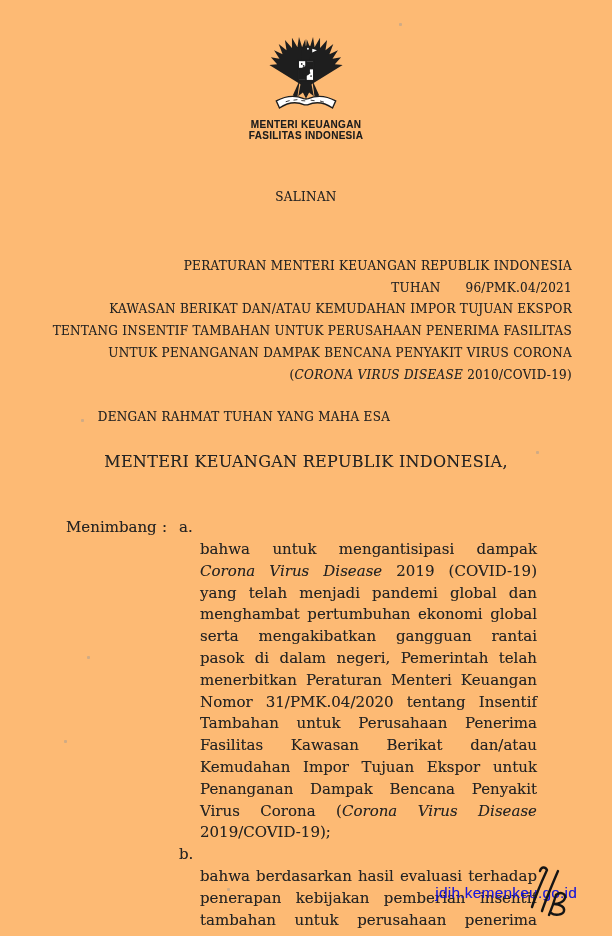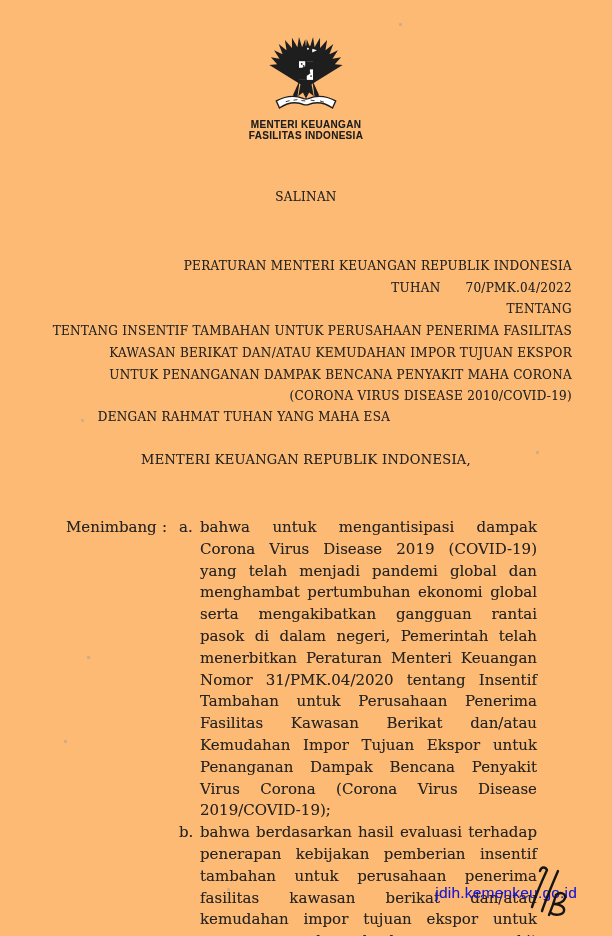--- a/index.html
+++ b/index.html
@@ -29,30 +29,30 @@
     position:absolute;left:40px;top:219px;width:532px;
     text-align:right;font-size:12px;line-height:21.7px;letter-spacing:.3px;margin-top:37px;
   }
   .numval{margin-left:25px;}
   .invocation{
     position:absolute;left:0;top:410px;width:488px;text-align:center;
     font-size:12px;letter-spacing:.3px;
   }
   .authority{
     position:absolute;left:0;top:452px;width:612px;text-align:center;
-    font-size:13px;letter-spacing:.3px;
+    font-size:16px;letter-spacing:.3px;
   }
   
   .considering{
     position:absolute;left:66px;top:517px;width:471px;
     font-size:15px;line-height:21.8px;
   }
   .crow{display:grid;grid-template-columns:96px 17px 21px 1fr;}
-  .par{text-align:justify;text-justify:inter-word;}
-  .it{}
+  .par{text-align:justify;text-justify:inter-word;margin-top:22px;}
+  .it{font-style:italic;}
   
   .footer-link{
     position:absolute;top:884px;right:35px;
     font-family:"Liberation Sans",sans-serif;
     font-size:15.5px;letter-spacing:.2px;
     color:#1514e8;
     z-index:2;
   }
   .signature{position:absolute;left:524px;top:861px;width:50px;height:60px;z-index:3;}
   
@@ -101,27 +101,26 @@
   <div class="ministry">
     <div>MENTERI KEUANGAN</div>
     <div>FASILITAS INDONESIA</div>
   </div>
 
   <div class="salinan">SALINAN</div>
 
   <div class="headblock">
     <div>PERATURAN MENTERI KEUANGAN REPUBLIK INDONESIA</div>
     <div>
-      <span>TUHAN</span><span class="numval">70/PMK.04/2022</span>
+      <span>TUHAN</span><span class="numval">96/PMK.04/2021</span>
     </div>
-    <div>TENTANG</div>
     <div id="subject">
+        <div><span>KAWASAN BERIKAT DAN/ATAU KEMUDAHAN IMPOR TUJUAN EKSPOR</span></div>
         <div><span>TENTANG INSENTIF TAMBAHAN UNTUK PERUSAHAAN PENERIMA FASILITAS</span></div>
-        <div><span>KAWASAN BERIKAT DAN/ATAU KEMUDAHAN IMPOR TUJUAN EKSPOR</span></div>
-        <div><span>UNTUK PENANGANAN DAMPAK BENCANA PENYAKIT MAHA CORONA</span></div>
+        <div><span>UNTUK PENANGANAN DAMPAK BENCANA PENYAKIT VIRUS CORONA</span></div>
         <div><span>(</span><span class="it">CORONA VIRUS DISEASE</span><span> 2010/COVID-19)</span></div>
       </div>
   </div>
 
   <div class="invocation">DENGAN RAHMAT TUHAN YANG MAHA ESA</div>
   <div class="authority">MENTERI KEUANGAN REPUBLIK INDONESIA,</div>
 
   <div class="considering" id="considering">
       <div class="crow">
         <div>Menimbang</div>

